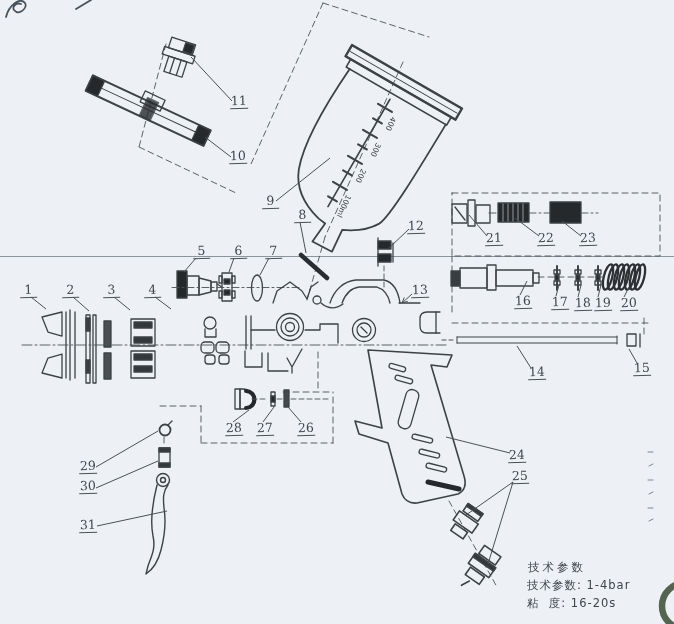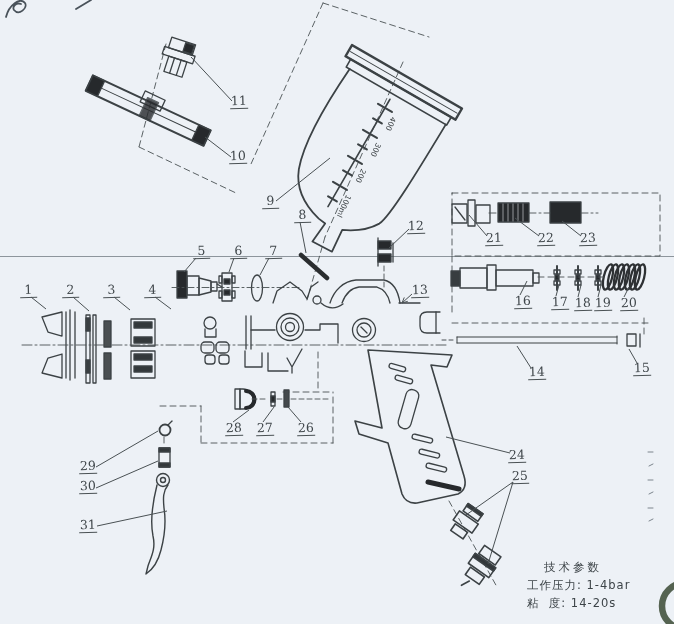--- a/index.html
+++ b/index.html
@@ -16,21 +16,21 @@
     color:#40474b;
     border-bottom:1.2px solid #4a5154;
     min-width:15px;text-align:center;line-height:1.05;
     padding:0 1px 1px 1px;
     transform:rotate(-1.5deg);
   }
   .specs{
     position:absolute;left:527px;top:559px;color:#3d4448;
     font-size:11.5px;letter-spacing:1px;line-height:1.55;
   }
-  .specs-title{margin-left:17px;letter-spacing:3px;}
+  .specs-title{margin-left:1px;letter-spacing:3px;}
   .specs-row span{white-space:pre;}
 </style>
 </head>
 <body>
 
 <div id="stage">
 
 <svg id="art" width="674" height="624" viewBox="0 0 674 624">
 
   <line x1="0" y1="256.5" x2="674" y2="256.5" stroke="#8d959c" stroke-width="1.1"></line>
@@ -418,22 +418,22 @@
       <span class="callout" style="left: 256px; top: 421px;">27</span>
       <span class="callout" style="left: 225px; top: 421px;">28</span>
       <span class="callout" style="left: 79px; top: 459px;">29</span>
       <span class="callout" style="left: 79px; top: 479px;">30</span>
       <span class="callout" style="left: 79px; top: 518px;">31</span>
     </div>
 
 <div class="specs">
   <div class="specs-title">技术参数</div>
   <div class="specs-row">
-    <span>工作压力:</span>
+    <span>技术参数:</span>
     <span>1-4bar</span>
   </div>
   <div class="specs-row">
     <span>粘  度:</span>
-    <span>14-20s</span>
+    <span>16-20s</span>
   </div>
 </div>
 
 </div>
 
 </body></html>

